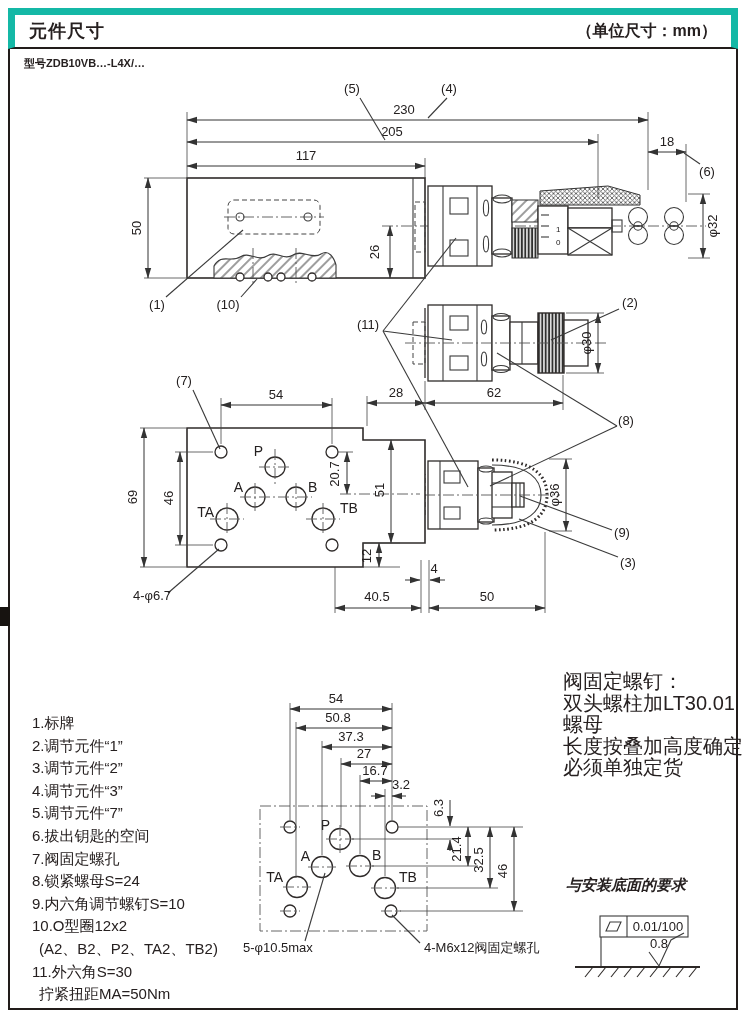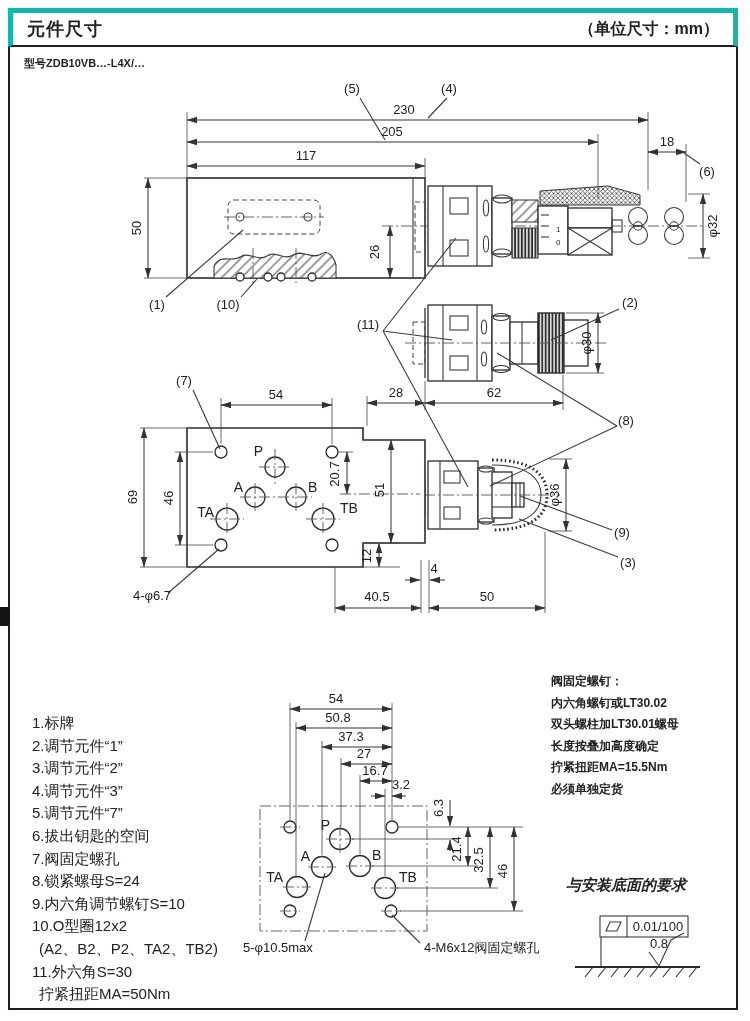--- a/index.html
+++ b/index.html
@@ -1,20 +1,20 @@
 <!DOCTYPE html>
 <html><head>
 <meta charset="utf-8">
 <style>
   html,body{margin:0;padding:0;background:#e8e8e8;}
   .page{position:relative;width:750px;height:1021px;background:#fff;overflow:hidden;
         font-family:"Liberation Sans","DejaVu Sans",sans-serif;color:#262020;}
   .page-border{position:absolute;left:8px;top:8px;width:730px;height:1002px;
         border:2px solid #221c1a;box-sizing:border-box;}
-  .header{position:absolute;left:8px;top:8px;width:730px;height:34px;border:5px solid #14b8a6;
+  .header{position:absolute;left:8px;top:8px;width:730px;height:34px;border:7px solid #14b8a6;
         border-bottom:2px solid #221c1a;box-sizing:border-box;display:flex;align-items:center;
         justify-content:space-between;padding:16px 14px;}
   .header .t{font-size:18px;font-weight:bold;letter-spacing:1px;}
   .header .u{font-size:16px;font-weight:bold;}
   .model{position:absolute;left:24px;top:56px;font-size:11px;font-weight:bold;}
   .edge-tab{position:absolute;left:0;top:607px;width:10px;height:19px;background:#171310;}
   svg{position:absolute;left:0;top:0;}
   svg text{font-family:"Liberation Sans","DejaVu Sans",sans-serif;fill:#242020;}
   text.d{font-size:13px;}
   text.c{font-size:13px;}
@@ -22,21 +22,21 @@
   text.tiny{font-size:8px;}
   .ln{stroke:#3a3a3a;stroke-width:1.1;fill:none;}
   .bd{stroke:#2f2b2a;stroke-width:1.6;fill:#fff;}
   .bd2{stroke:#2f2b2a;stroke-width:1.3;fill:#fff;}
   .dim{stroke:#333;stroke-width:1;fill:none;}
   .ext{stroke:#444;stroke-width:0.8;fill:none;}
   .cl{stroke:#555;stroke-width:0.9;stroke-dasharray:11 3 2 3;fill:none;}
   .dsh{stroke:#444;stroke-width:1;stroke-dasharray:5 3;fill:none;}
   .notes{position:absolute;left:32px;top:712px;width:235px;font-size:15px;line-height:22.6px;}
   .notes .ind{padding-left:7px;}
-  .screw-note{position:absolute;left:551px;top:671px;width:180px;font-size:12px;line-height:21.5px;font-weight:bold;}
+  .screw-note{position:absolute;left:563px;top:671px;width:180px;font-size:20px;line-height:21.5px;}
   .mount-caption{position:absolute;left:285px;top:965px;width:165px;text-align:center;
         font-size:17px;font-weight:bold;}
   .surf-title{position:absolute;left:566px;top:876px;width:170px;font-size:15px;font-weight:bold;font-style:italic;}
 </style>
 </head>
 <body>
 
 <div class="page">
   <div class="page-border"></div>
 
@@ -403,21 +403,19 @@
     <div>8.锁紧螺母S=24</div>
     <div>9.内六角调节螺钉S=10</div>
     <div>10.O型圈12x2</div>
     <div class="ind">(A2、B2、P2、TA2、TB2)</div>
     <div>11.外六角S=30</div>
     <div class="ind">拧紧扭距MA=50Nm</div>
   </div>
 
   <div class="screw-note">
     <div>阀固定螺钉：</div>
-    <div>内六角螺钉或LT30.02</div>
     <div>双头螺柱加LT30.01螺母</div>
     <div>长度按叠加高度确定</div>
-    <div>拧紧扭距MA=15.5Nm</div>
     <div>必须单独定货</div>
   </div>
 
   <div class="surf-title">与安装底面的要求</div>
 </div>
 
 </body></html>

